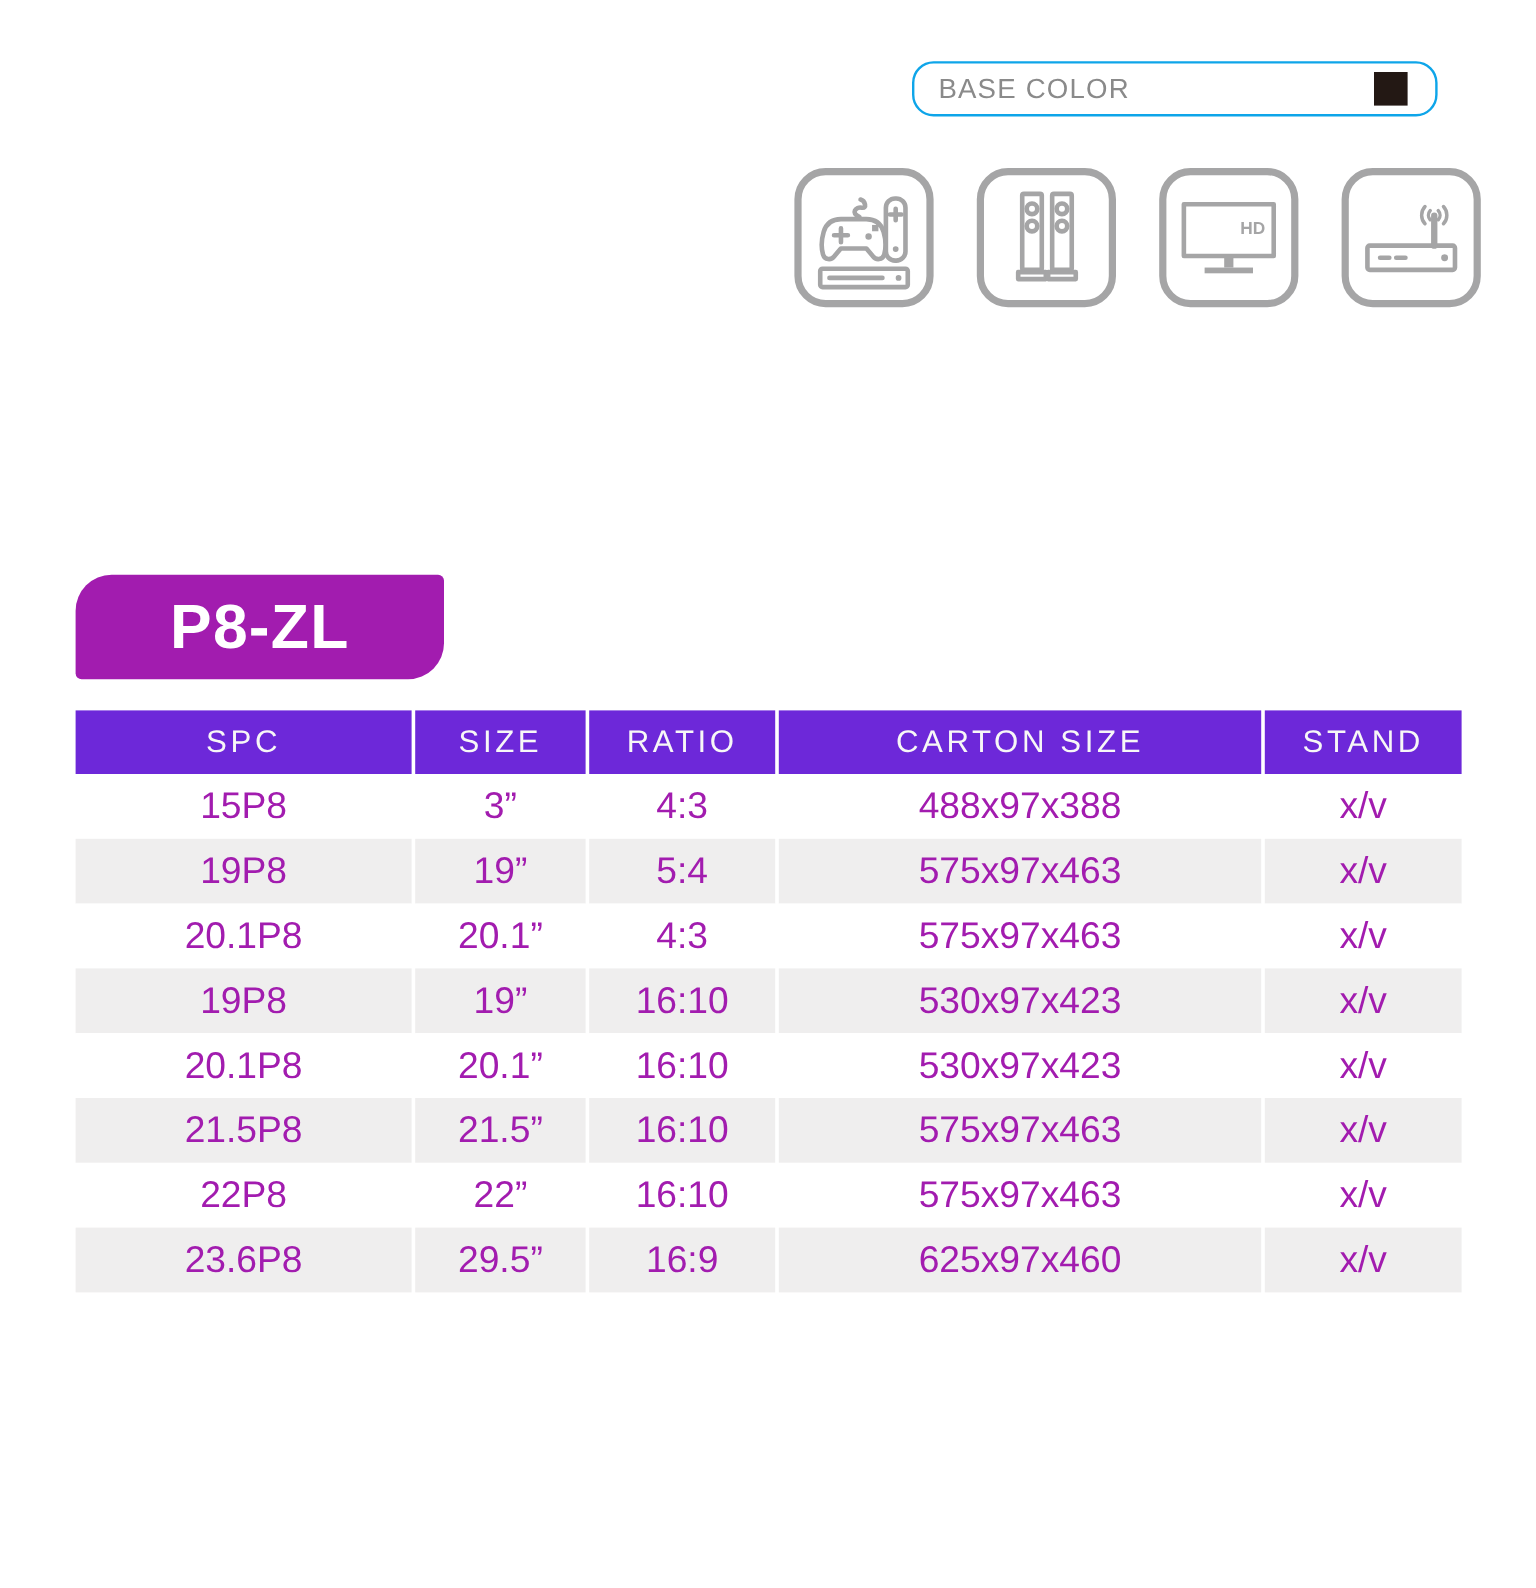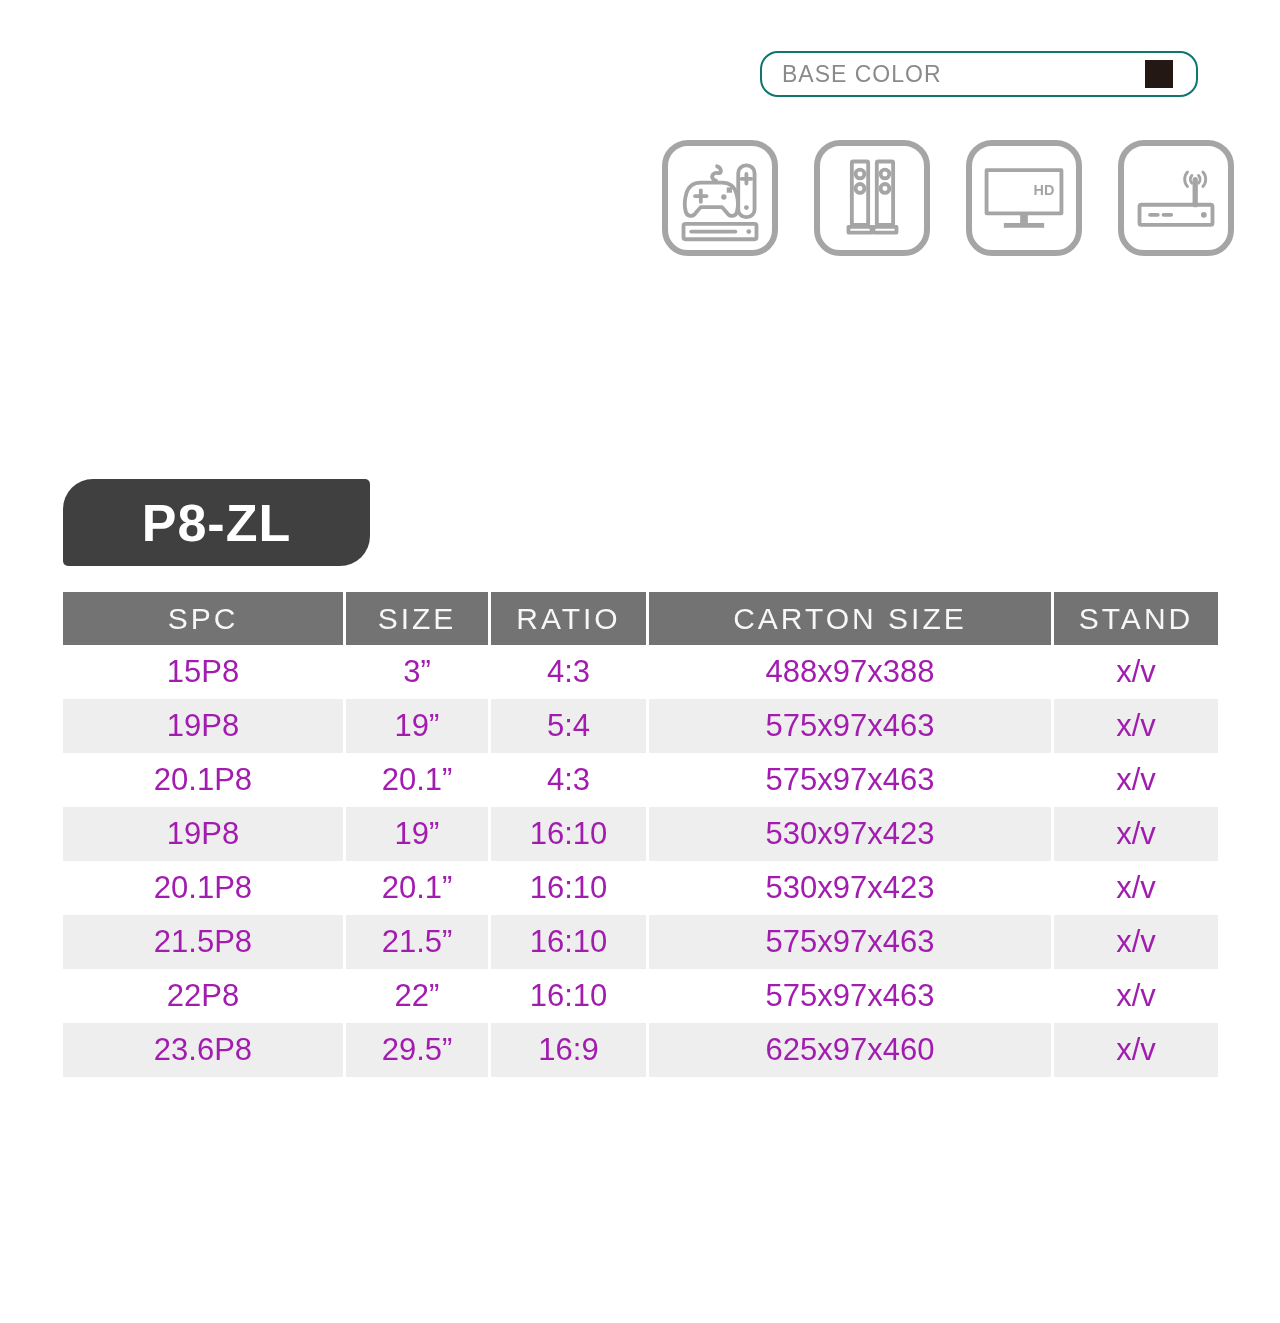--- a/index.html
+++ b/index.html
@@ -3,21 +3,21 @@
 <meta charset="utf-8">
 <style>
   html,body{margin:0;padding:0;}
   body{
     width:1280px;height:1323px;position:relative;background:#ffffff;
     font-family:"Liberation Sans", sans-serif;overflow:hidden;
   }
   
   .base-color-box{
     position:absolute;left:760px;top:51px;width:438px;height:46px;
-    box-sizing:border-box;border:2px solid #0f766e;border-radius:18px;
+    box-sizing:border-box;border:2px solid #0ea5e9;border-radius:18px;
     display:flex;align-items:center;background:#fff;
   }
   .bc-label{color:#8a8a8a;font-size:23px;letter-spacing:1px;margin-left:20px;flex:1;}
   .bc-swatch{width:28px;height:28px;margin-right:23px;background:#231814;}
   
   .icons-row{position:absolute;left:662px;top:140px;display:flex;gap:36px;}
   .icon-tile{
     width:116px;height:116px;box-sizing:border-box;
     border:6px solid #a5a5a6;border-radius:26px;
     display:flex;align-items:center;justify-content:center;background:#fff;
@@ -33,22 +33,22 @@
     background:#2f8fc6;border-radius:30px 5px 30px 5px;
     display:flex;align-items:center;justify-content:center;
   }
   .badge span{color:#ffffff;font-size:52px;font-weight:600;letter-spacing:1px;}
   
   table.spec-table{
     position:absolute;left:60px;top:592px;width:1161px;
     border-collapse:separate;border-spacing:3px 0;table-layout:fixed;
   }
   table.spec-table th{
-    background:#737373;color:#f7f7f7;font-weight:400;
-    font-size:30px;letter-spacing:3px;height:51px;text-align:center;margin-top:17px;
+    background:#6d28d9;color:#f7f7f7;font-weight:400;
+    font-size:26px;letter-spacing:3px;height:51px;text-align:center;margin-top:17px;
   }
   table.spec-table td{
     height:52px;text-align:center;vertical-align:middle;
     font-size:31px;color:#a21caf;background:#ffffff;
   }
   table.spec-table tbody tr:nth-child(even) td{background:#efeeee;}
 </style>
 </head>
 <body>
 
@@ -100,21 +100,21 @@
       <circle class="fillpart" cx="79" cy="67.5" r="3"></circle>
       <path d="M70,57 V31" style="stroke-width:5.5"></path>
       <path d="M62,23 a11,11 0 0 0 0,15" style="stroke-width:3"></path>
       <path d="M66.5,26.5 a6,6 0 0 0 0,8" style="stroke-width:3"></path>
       <path d="M78,23 a11,11 0 0 1 0,15" style="stroke-width:3"></path>
       <path d="M73.5,26.5 a6,6 0 0 1 0,8" style="stroke-width:3"></path>
     </svg>
   </div>
 </div>
 
-<div class="badge" style="background: #404040;">
+<div class="badge" style="background: #a21caf;">
   <span>P8-ZL</span>
 </div>
 
 <table class="spec-table">
   <colgroup>
     <col style="width:280px">
       <col style="width:142px">
       <col style="width:155px">
     <col style="width:402px">
       <col style="width:164px">

